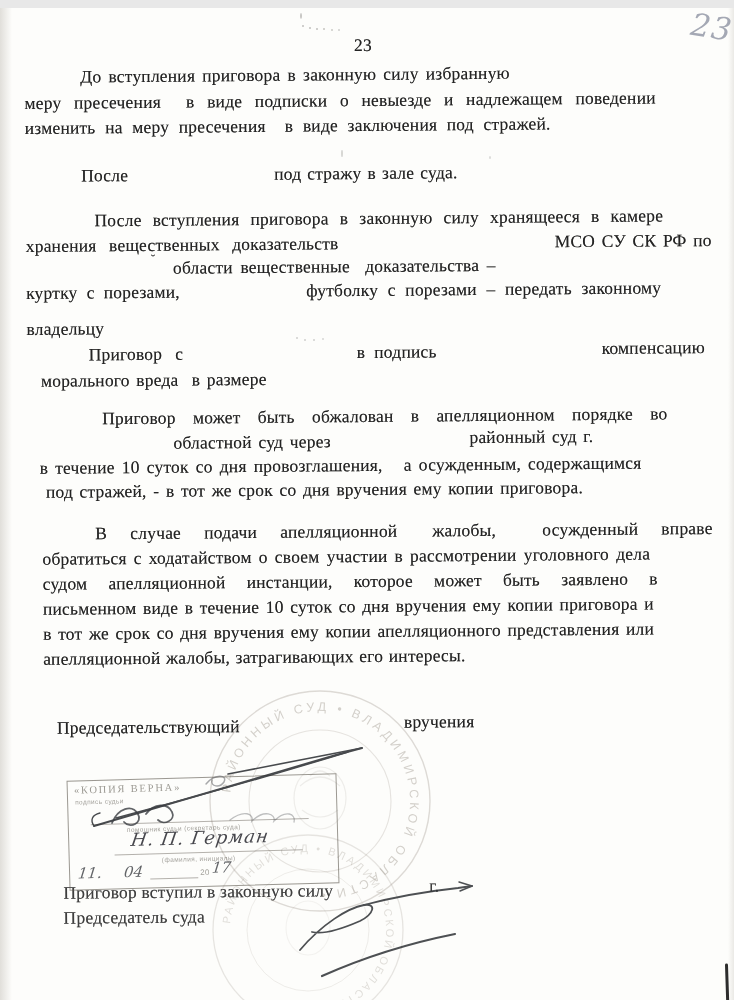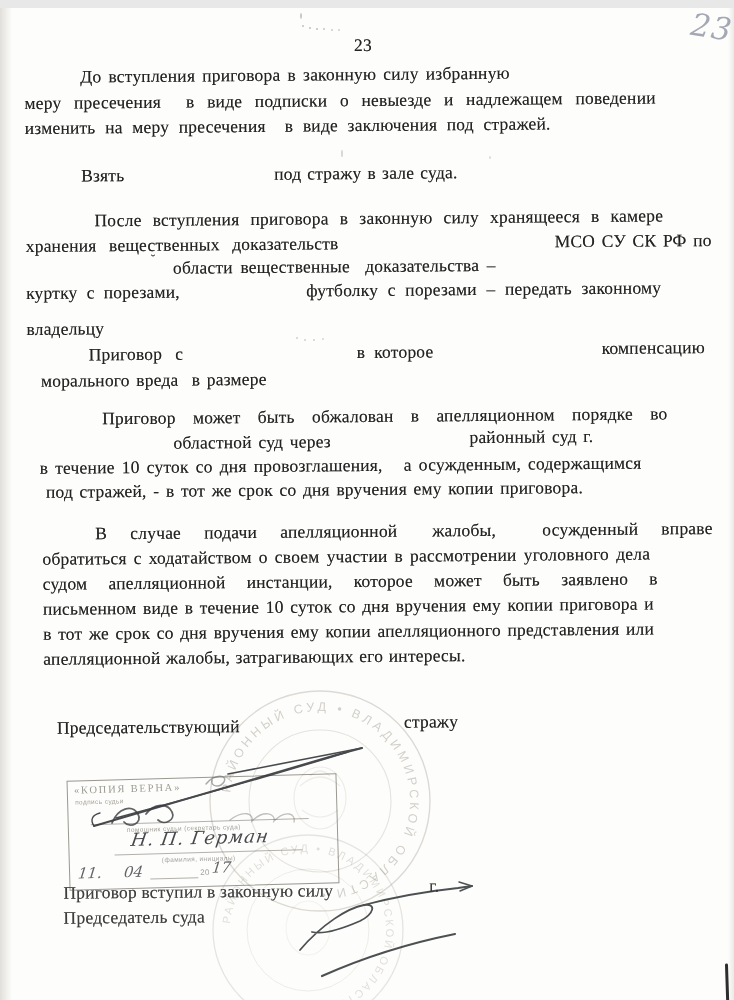--- a/index.html
+++ b/index.html
@@ -64,52 +64,52 @@
   <div class="speck" style="left:489px;top:148px;width:2px;height:3px;opacity:.3"></div>
 
   <div class="content">
 
     <span class="t center" style="top:27px">23</span>
 
     <span class="t" style="left:84px;top:56px;word-spacing:2.5px">До вступления приговора в законную силу избранную</span>
     <span class="t" style="left:28px;top:82px;word-spacing:8px">меру пресечения  в виде подписки о невыезде и надлежащем поведении</span>
     <span class="t" style="left:28px;top:107px;word-spacing:5px">изменить на меру пресечения  в виде заключения под стражей.</span>
 
-    <span class="t" style="left:84px;top:155px">Взять</span>
+    <span class="t" style="left:84px;top:155px">После</span>
     <span class="t" style="left:277px;top:155px;word-spacing:1.5px">под стражу в зале суда.</span>
 
     <span class="t" style="left:97px;top:200px;word-spacing:6.5px">После вступления приговора в законную силу хранящееся в камере</span>
     <span class="t" style="left:28px;top:225px;word-spacing:8px">хранения вещественных доказательств</span>
     <span class="t" style="left:557px;top:225px;word-spacing:2px">МСО СУ СК РФ по</span>
     <span class="t" style="left:153px;top:242px;font-size:14px;opacity:.8">˘</span>
     <span class="t" style="left:175px;top:248px;word-spacing:3px">области вещественные  доказательства –</span>
     <span class="t" style="left:28px;top:272px">куртку  с  порезами,</span>
     <span class="t" style="left:308px;top:272px;word-spacing:5px">футболку с порезами – передать законному</span>
     <span class="t" style="left:28px;top:308px">владельцу</span>
 
     <span class="t" style="left:90px;top:334px;word-spacing:2px">Приговор  с</span>
-    <span class="t" style="left:358px;top:334px">в  которое</span>
+    <span class="t" style="left:358px;top:334px">в  подпись</span>
     <span class="t" style="left:603px;top:332px">компенсацию</span>
     <span class="t" style="left:42px;top:360px;word-spacing:2px">морального вреда  в размере</span>
 
     <span class="t" style="left:103px;top:398px;word-spacing:4px">Приговор  может  быть  обжалован  в  апелляционном  порядке  во</span>
     <span class="t" style="left:174px;top:423px;word-spacing:2px">областной суд через</span>
     <span class="t" style="left:470px;top:420px;word-spacing:2px">районный суд г.</span>
     <span class="t" style="left:40px;top:447px;word-spacing:2.5px">в течение 10 суток со дня провозглашения,   а осужденным, содержащимся</span>
     <span class="t" style="left:46px;top:471px;word-spacing:2px">под стражей, - в тот же срок со дня вручения ему копии приговора.</span>
 
     <span class="t" style="left:95px;top:513px;word-spacing:7px">В  случае  подачи  апелляционной   жалобы,    осужденный  вправе</span>
     <span class="t" style="left:42px;top:538px;word-spacing:2.5px">обратиться с ходатайством о своем участии в рассмотрении уголовного дела</span>
     <span class="t" style="left:42px;top:563px;word-spacing:6px">судом  апелляционной  инстанции,  которое  может  быть  заявлено  в</span>
     <span class="t" style="left:42px;top:588px;word-spacing:2px">письменном виде в течение 10 суток со дня вручения ему копии приговора и</span>
     <span class="t" style="left:42px;top:613px;word-spacing:2px">в тот же срок со дня вручения ему копии апелляционного представления или</span>
     <span class="t" style="left:42px;top:638px;word-spacing:1px">апелляционной жалобы, затрагивающих его интересы.</span>
 
     <span class="t" style="left:55px;top:707px">Председательствующий</span>
-    <span class="t" style="left:402px;top:704px">стражу</span>
+    <span class="t" style="left:402px;top:704px">вручения</span>
 
     <span class="t faded" style="left:60px;top:872px">Приговор вступил в законную силу</span>
     <span class="t faded" style="left:426px;top:868px">г.</span>
     <span class="t faded" style="left:60px;top:897px">Председатель суда</span>
   </div>
 
   <svg class="sealsvg" width="734" height="1000" viewBox="0 0 734 1000">
     <defs>
       <path id="sealpath1" d="M 230,793 a 90,90 0 1,1 180,0 a 90,90 0 1,1 -180,0"></path>
       <path id="sealpath2" d="M 230,922 a 78,78 0 1,1 156,0 a 78,78 0 1,1 -156,0"></path>

